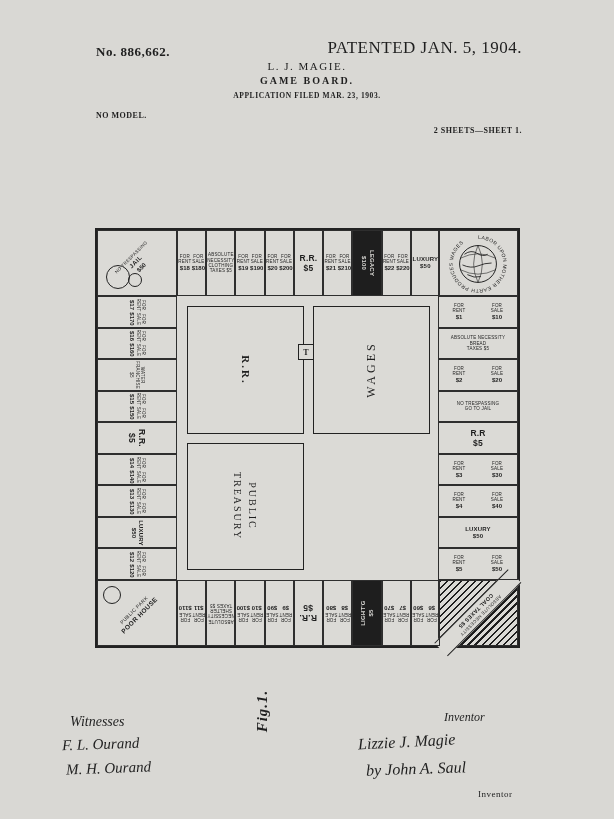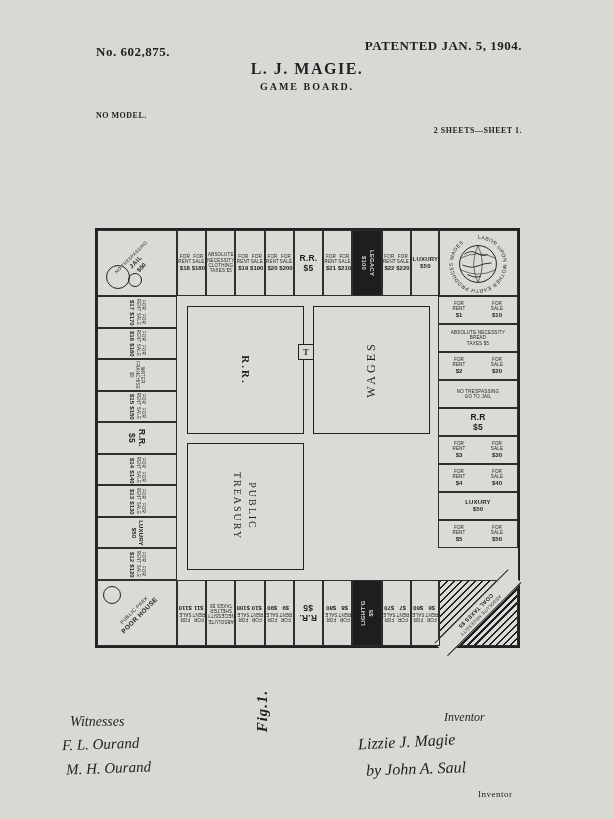--- a/index.html
+++ b/index.html
@@ -2,34 +2,34 @@
 <html><head>
 <meta charset="utf-8">
 <style>
   html,body{margin:0;padding:0;}
   body{background:#b8b7b3;font-family:"Liberation Serif", serif;}
   .page{position:relative;width:614px;height:819px;background:#d9d8d4;color:#1f1f1f;overflow:hidden;margin:0 auto;}
 
   
   .hdr{position:absolute;white-space:nowrap;}
   .patent-no{left:96px;top:44px;font-size:13px;font-weight:700;letter-spacing:.5px;}
-  .patented{right:92px;top:38px;font-size:13px;font-weight:700;letter-spacing:.5px;}
+  .patented{right:92px;top:38px;font-size:17px;font-weight:400;letter-spacing:.5px;}
   .doc-center{position:absolute;left:0;top:60px;width:100%;text-align:center;}
-  .doc-name{font-size:16px;font-weight:700;letter-spacing:1.5px;}
+  .doc-name{font-size:11px;font-weight:400;letter-spacing:1.5px;}
   .doc-title{font-size:10px;font-weight:700;letter-spacing:2px;margin-top:3px;}
   .doc-app{font-size:7.5px;font-weight:700;letter-spacing:.6px;margin-top:5px;}
   .no-model{left:96px;top:111px;font-size:8px;font-weight:700;letter-spacing:.5px;}
   .sheet{right:92px;top:126px;font-size:8px;font-weight:700;letter-spacing:.5px;}
 
   
   .board{position:absolute;left:95px;top:228px;width:425px;height:420px;border:2px solid #222;background:#dbdad6;box-sizing:border-box;}
   .strip{position:absolute;display:grid;}
   .strip-top{left:80px;top:0;width:263px;height:66px;grid-template-columns:repeat(9,1fr);}
   .strip-bottom{left:80px;bottom:0;width:263px;height:66px;grid-template-columns:repeat(9,1fr);}
-  .strip-right{right:0;top:66px;width:80px;height:252px;grid-template-rows:repeat(9,1fr);}
+  .strip-right{right:0;top:66px;width:80px;height:284px;grid-template-rows:repeat(9,1fr);}
   .strip-left{left:0;top:66px;width:80px;height:284px;grid-template-rows:repeat(9,1fr);}
   .cell{position:relative;border:1px solid #2e2e2e;overflow:hidden;font-family:"Liberation Sans", sans-serif;}
   .cell.inverted{background:#1e1e1e;color:#dbdad6;}
   .cell-inner{position:absolute;top:50%;left:50%;display:flex;flex-direction:column;align-items:center;justify-content:center;text-align:center;}
   .side-top .cell-inner,.side-bottom .cell-inner{width:27px;height:62px;}
   .side-left .cell-inner{width:28px;height:76px;}
   .side-right .cell-inner{width:76px;height:28px;}
   .side-top .cell-inner.swap,.side-bottom .cell-inner.swap{width:60px;height:25px;}
   .rent-grid{display:flex;width:100%;height:100%;}
   .rc{flex:1;display:flex;flex-direction:column;align-items:center;justify-content:center;line-height:1.12;}
@@ -81,25 +81,26 @@
   .sig-inventor{left:444px;top:710px;font-size:12px;}
   .sig-name{left:358px;top:733px;font-size:16px;transform:rotate(-3deg);}
   .sig-atty{left:366px;top:760px;font-size:16px;transform:rotate(-2deg);}
   .lbl-atty{left:478px;top:789px;font-size:9px;font-style:normal;letter-spacing:.5px;}
 </style>
 </head>
 <body>
 
 <div class="page">
 
-  <div class="hdr patent-no">No. 602,875.</div>
+  <div class="hdr patent-no">No. 886,662.</div>
   <div class="hdr patented">PATENTED JAN. 5, 1904.</div>
   <div class="doc-center">
     <div class="doc-name">L. J. MAGIE.</div>
     <div class="doc-title">GAME BOARD.</div>
+    <div class="doc-app">APPLICATION FILED MAR. 23, 1903.</div>
   </div>
   <div class="hdr no-model">NO MODEL.</div>
   <div class="hdr sheet">2 SHEETS—SHEET 1.</div>
 
   <div class="board">
 
     <div class="corner corner-tl">
       <div class="diag">
         <div class="tl-l0">NO TRESPASSING</div>
         <div class="tl-l1">JAIL</div>

